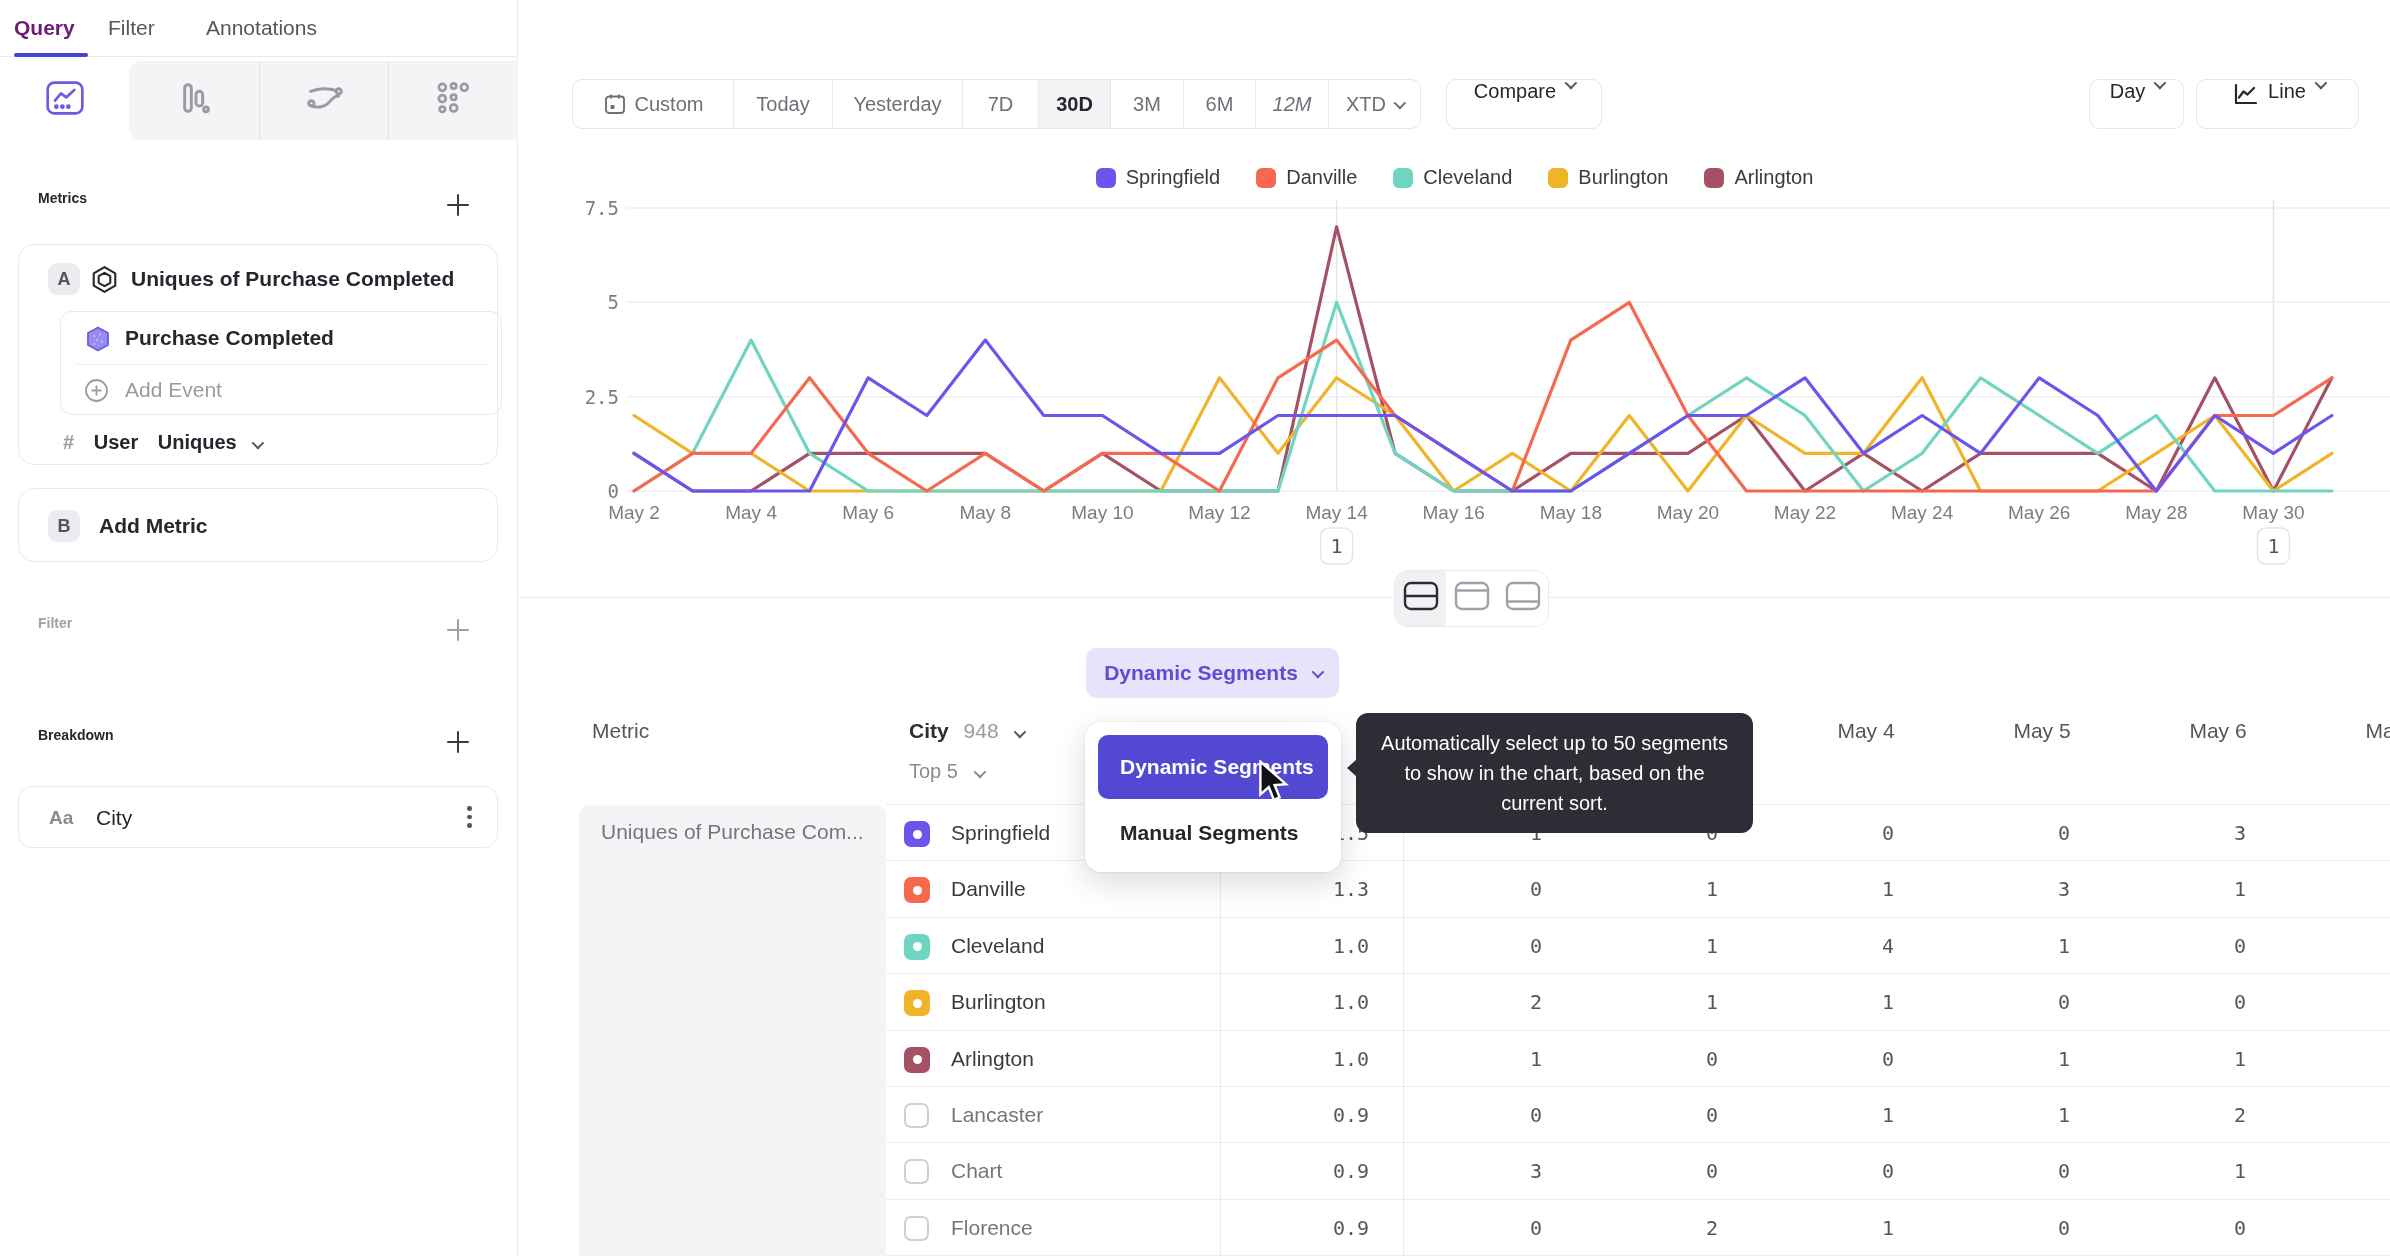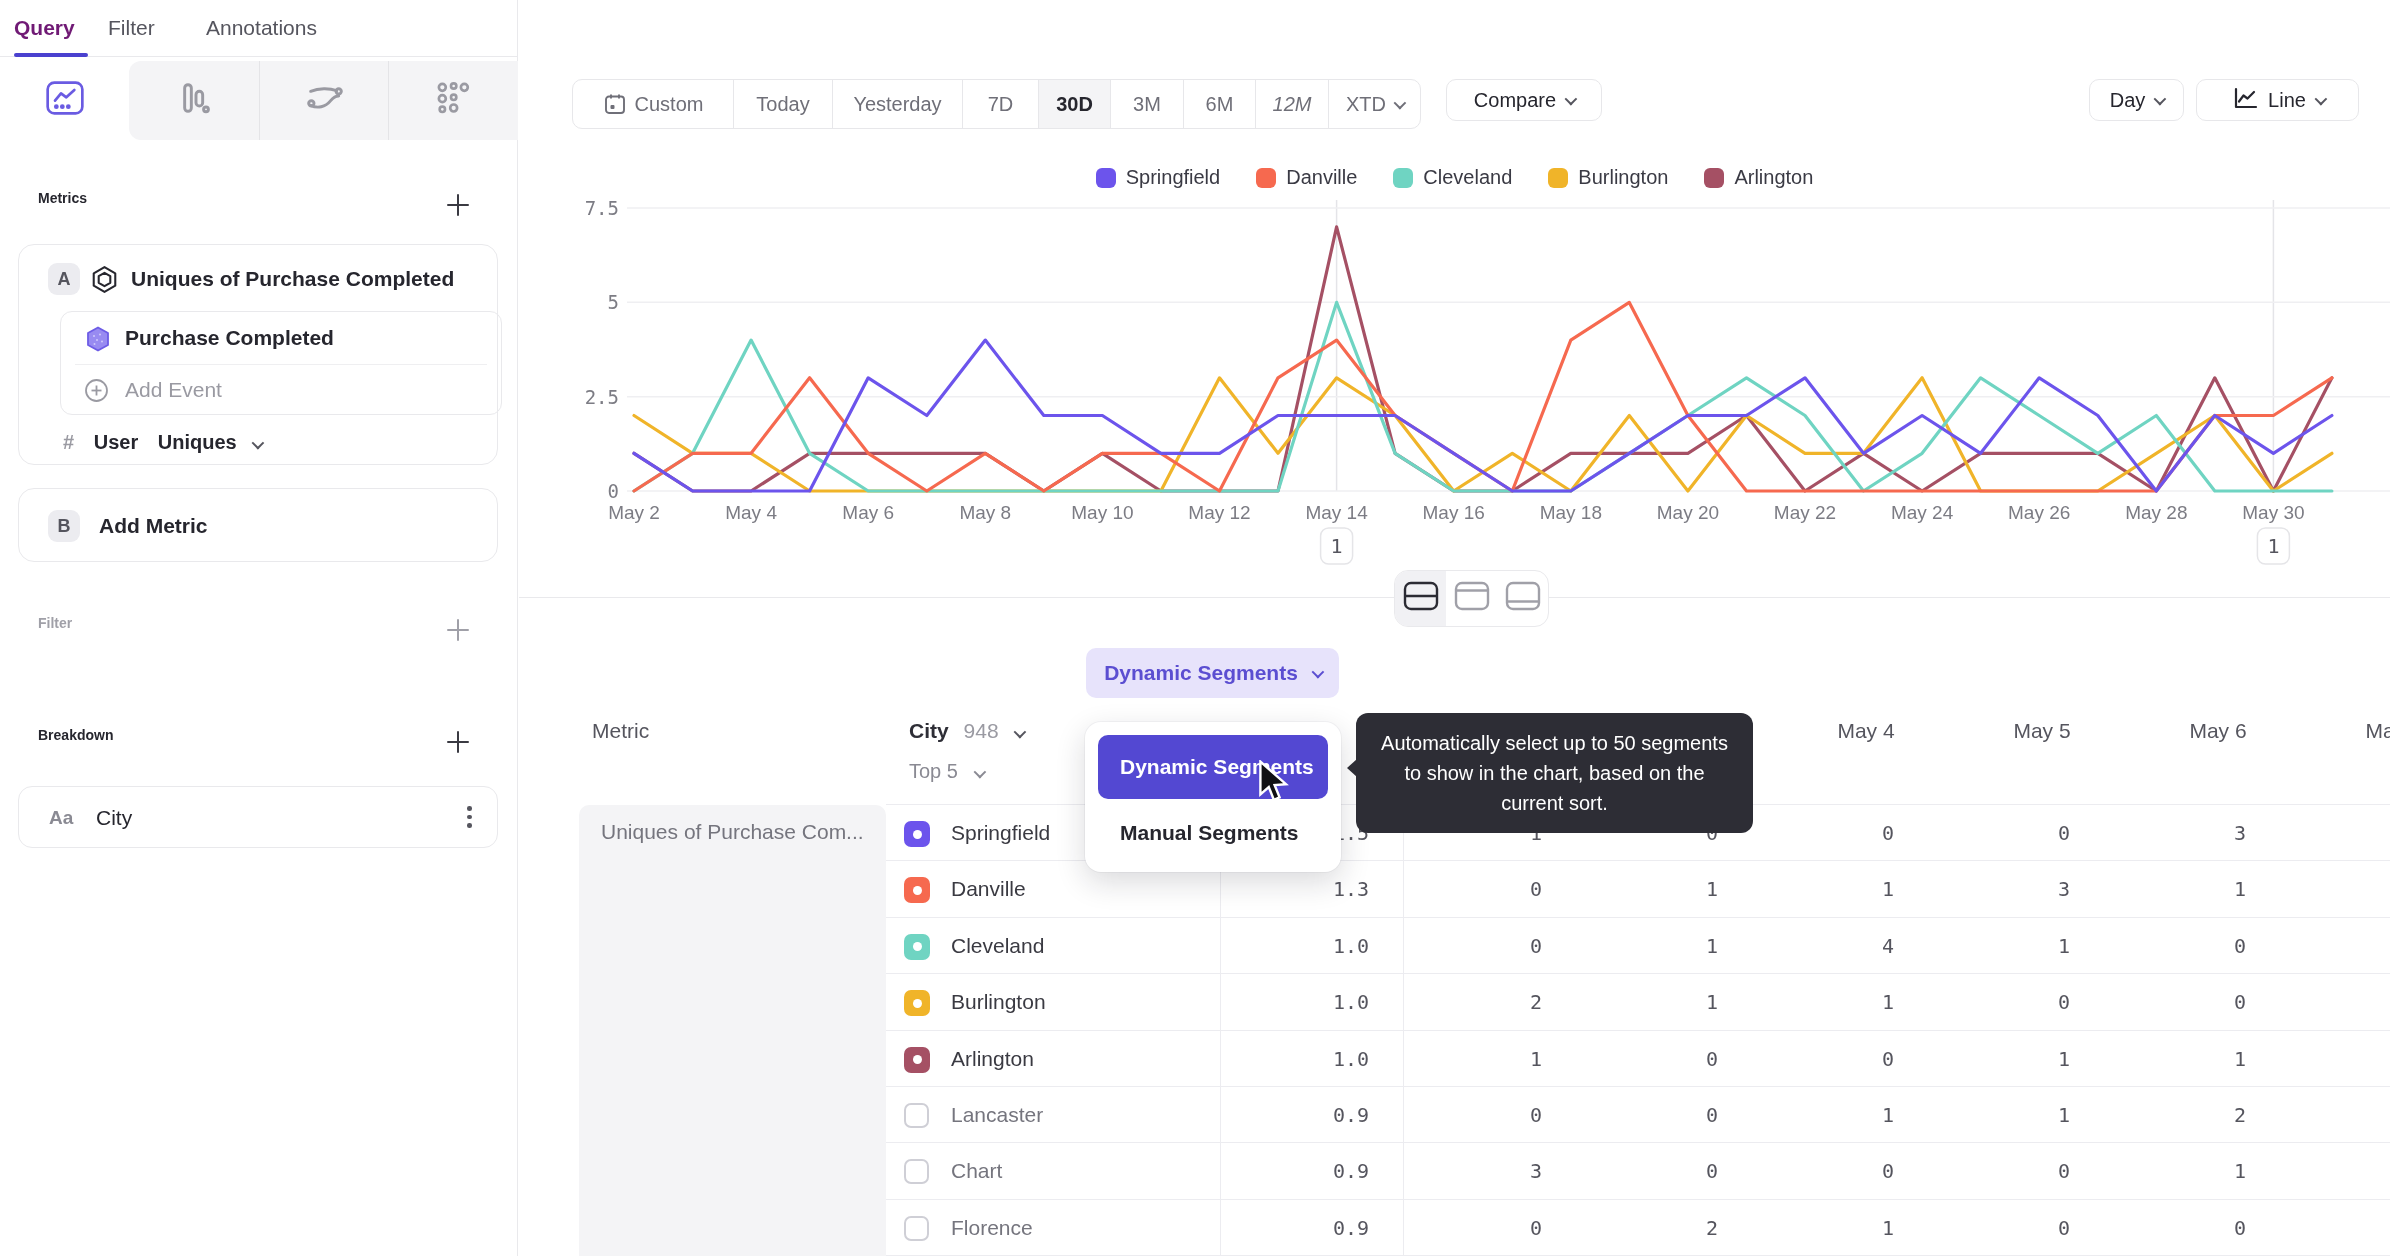--- a/index.html
+++ b/index.html
@@ -35,21 +35,21 @@
   .evt-label { position: absolute; left: 64px; top: 0; height: 52px; line-height: 52px; font-weight: 600; color: #26262e; }
   .addevt-label { position: absolute; left: 64px; top: 52px; height: 52px; line-height: 52px; font-weight: 500; color: #9a9aa2; }
   .measure-row { position: absolute; left: 44px; width: 420px; height: 34px; line-height: 34px; font-size: 20px; }
   .chev { display: inline-block; width: 9px; height: 9px; border-right: 2.2px solid currentColor; border-bottom: 2.2px solid currentColor; transform: rotate(45deg) translateY(-2px); margin-left: 10px; }
   .kebab { position: absolute; display: flex; flex-direction: column; gap: 4px; }
   .kebab i { width: 4.5px; height: 4.5px; border-radius: 50%; background: #55555e; }
 
   
   #main { position: absolute; left: 519px; top: 0; width: 1871px; height: 1256px; padding-left: 43px; }
 
-  .btn { position: absolute; top: 79px; height: 42px; border: 1px solid #e7e7ea; border-radius: 10px; background: #fff; display: flex; align-items: center; justify-content: center; gap: 9px; font-size: 20px; font-weight: 500; color: #26262e; cursor: default; }
+  .btn { position: absolute; top: 79px; height: 50px; border: 1px solid #e7e7ea; border-radius: 10px; background: #fff; display: flex; align-items: flex-start; justify-content: center; gap: 9px; font-size: 20px; font-weight: 500; color: #26262e; cursor: default; }
   #date-seg { position: absolute; left: 53px; top: 79px; height: 50px; display: flex; border: 1px solid #e7e7ea; border-radius: 10px; overflow: hidden; background: #fff; }
   .seg { height: 48px; display: flex; align-items: center; justify-content: center; gap: 8px; font-size: 20px; color: #6f6f78; border-left: 1px solid #e7e7ea; }
   .seg:first-child { border-left: none; }
   .seg.active { background: #f4f4f6; color: #26262e; font-weight: 600; }
 
   #legend { position: absolute; left: 0; top: 166px; width: 1871px; display: flex; justify-content: center; gap: 36px; }
   .lg-item { display: flex; align-items: center; gap: 10px; }
   .lg-swatch { width: 20px; height: 20px; border-radius: 6px; }
   .lg-label { font-size: 20px; color: #3a3a44; }
 

